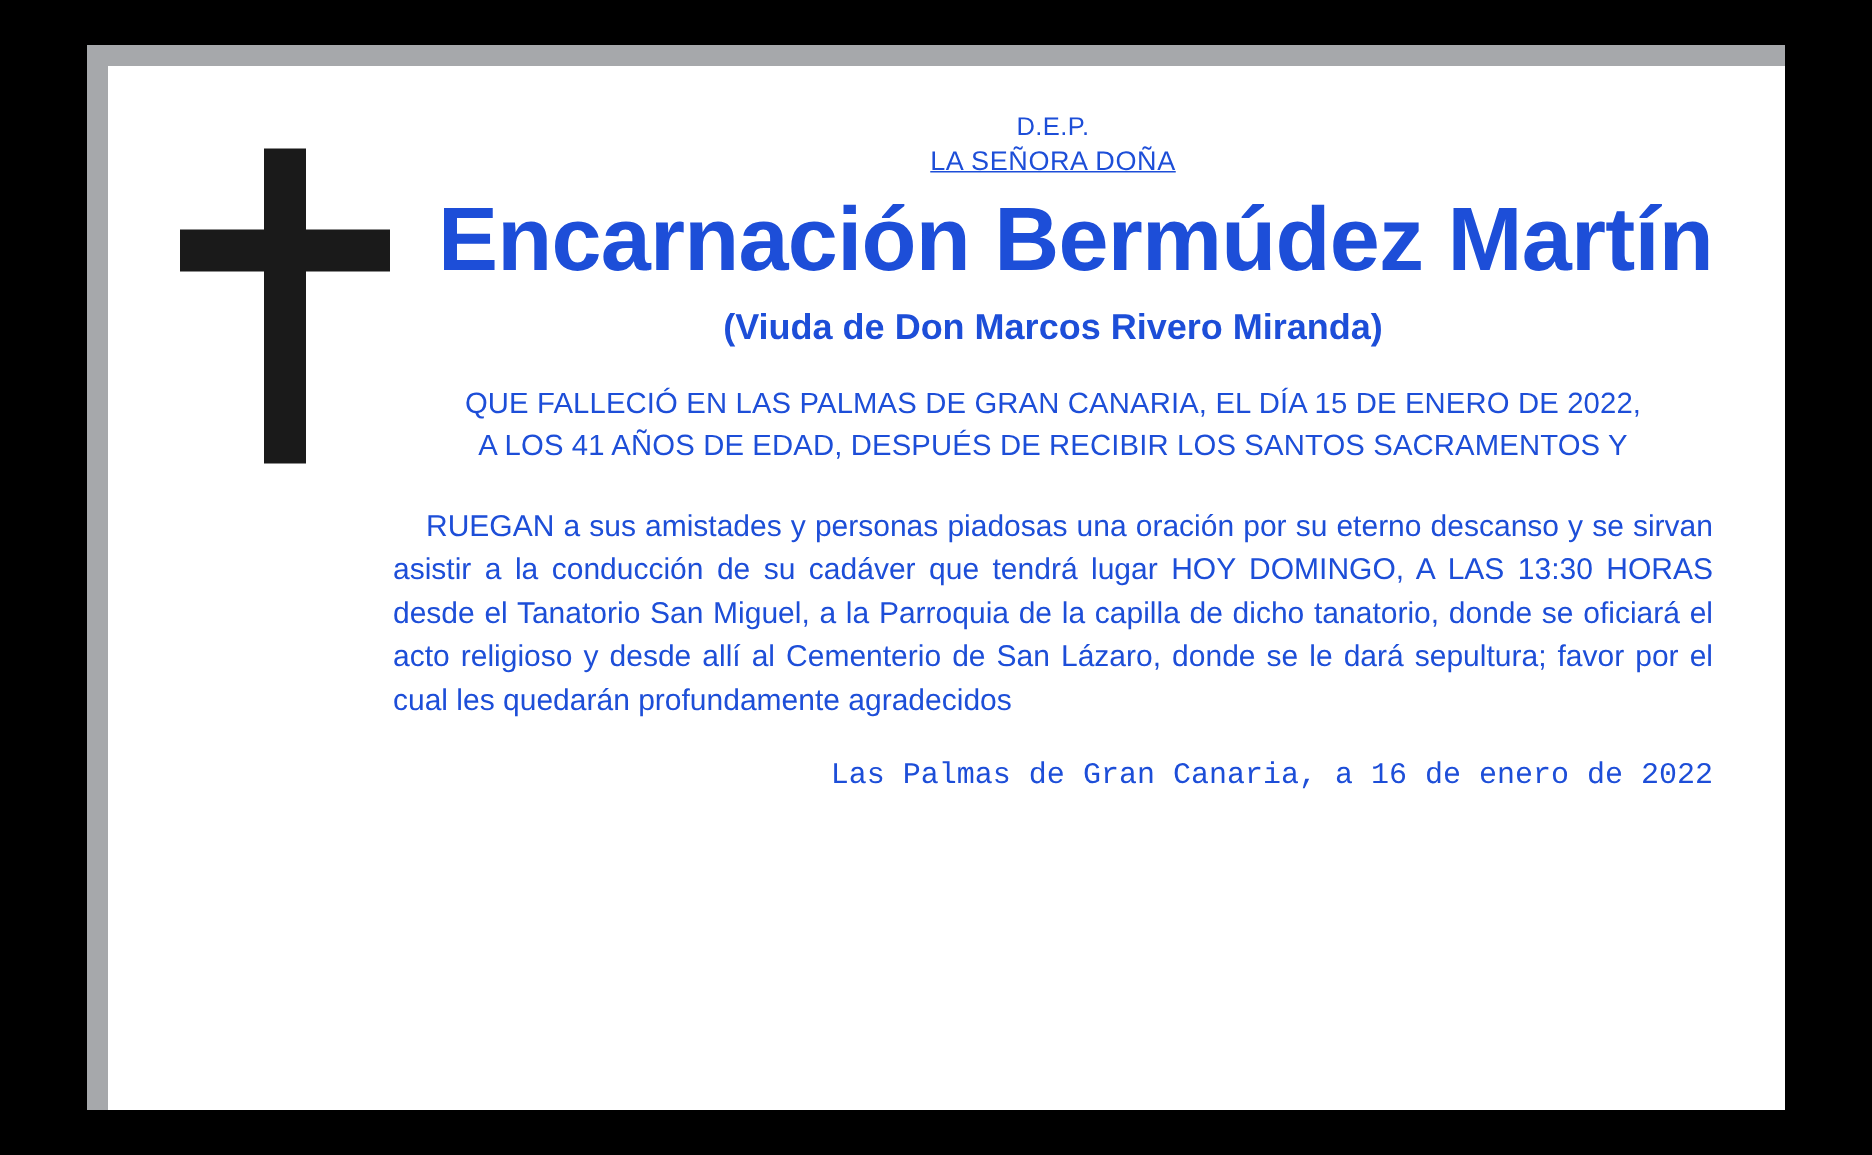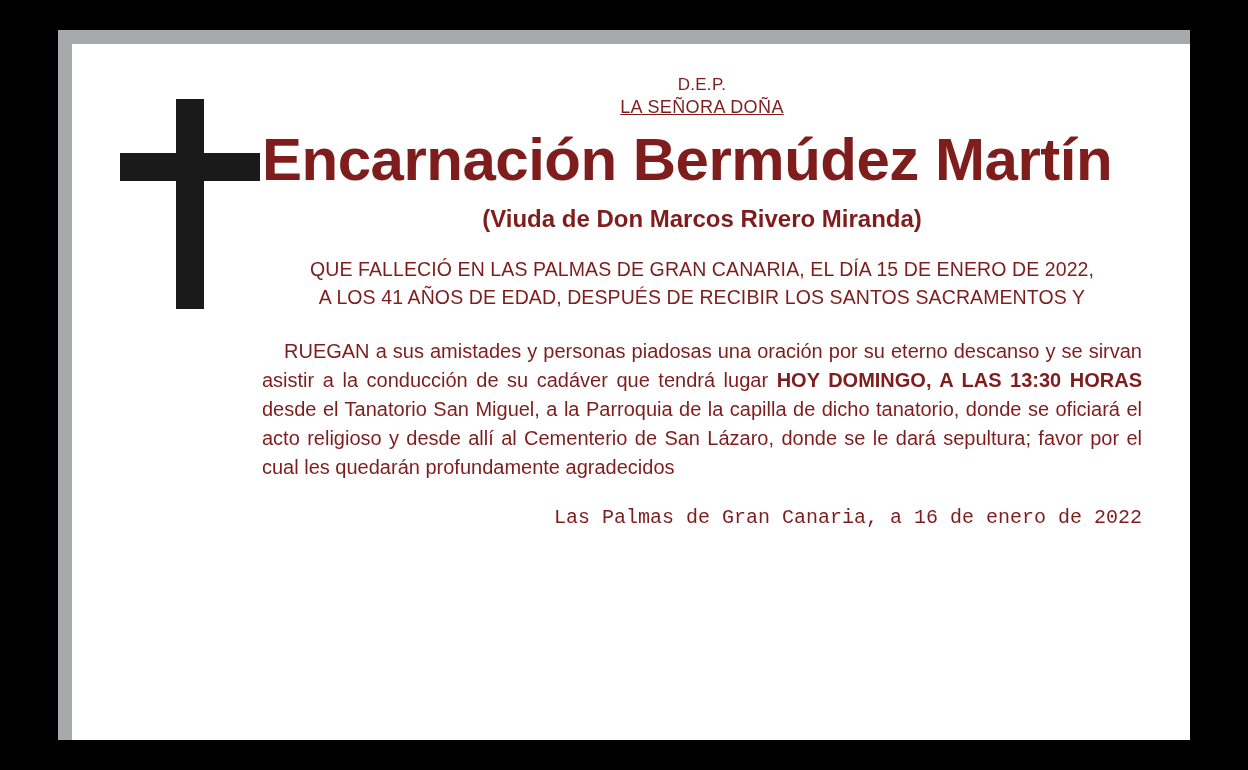--- a/index.html
+++ b/index.html
@@ -74,39 +74,39 @@
     width: 140px;
     height: 28px;
     background: #1a1a1a;
   }
 
   .content {
     position: absolute;
     left: 190px;
     top: 30px;
     width: 880px;
-    color: #7f1d1d;
+    color: #1d4ed8;
   }
 
   .dep {
     text-align: center;
     font-size: 17px;
     letter-spacing: 0.3px;
     line-height: 1.25;
   }
   .senora {
     text-align: center;
     font-size: 18px;
     letter-spacing: 0.4px;
     line-height: 1.3;
     margin-top: 1px;
     text-decoration: underline;
   }
   .name {
-    text-align: left;
+    text-align: right;
     font-size: 60px;
     font-weight: bold;
     letter-spacing: -0.5px;
     line-height: 1.05;
     margin-top: 8px;
     white-space: nowrap;
   }
   .widow {
     text-align: center;
     font-size: 24px;
@@ -127,21 +127,21 @@
     line-height: 1.45;
     margin-top: 24px;
   }
   .request {
     text-align: justify;
     font-size: 20px;
     line-height: 1.45;
     margin-top: 26px;
     text-indent: 22px;
   }
-  .request b { font-weight: bold; }
+  .request b { font-weight: normal; }
   .place-date {
     text-align: right;
     font-size: 20px;
     margin-top: 24px;
     font-family: Liberation Mono, monospace;
   }
 </style>
 </head>
 <body>
 

